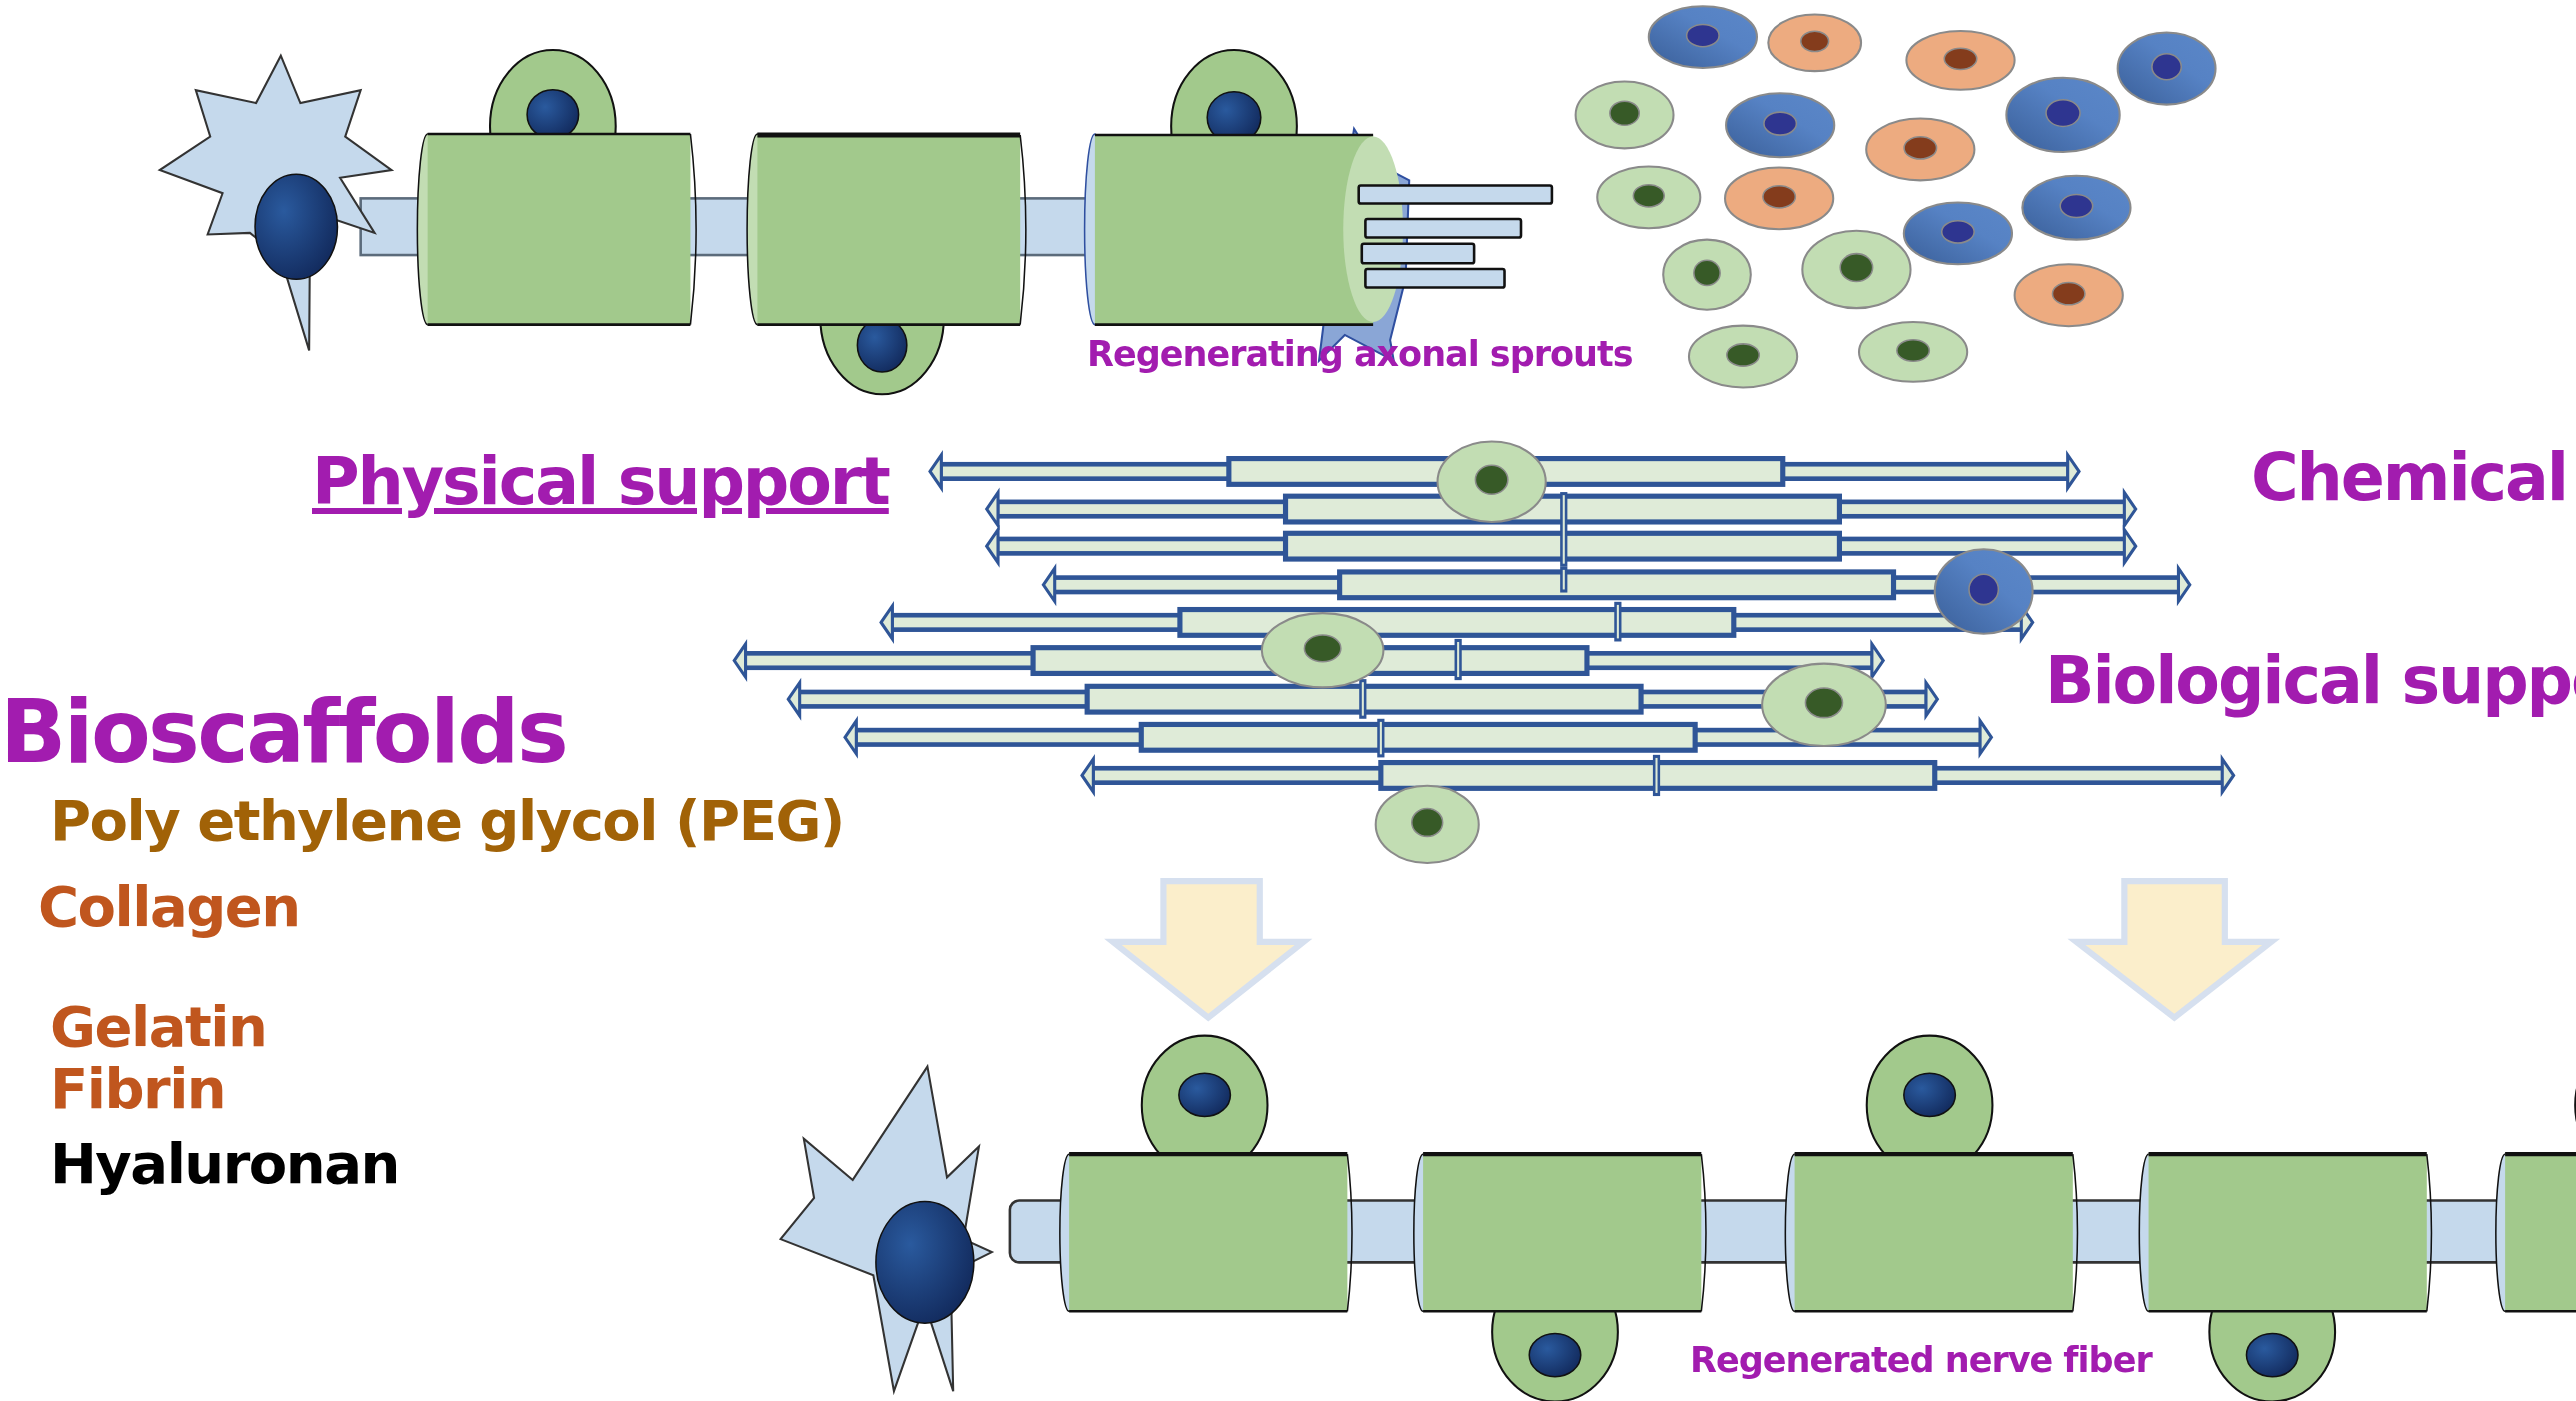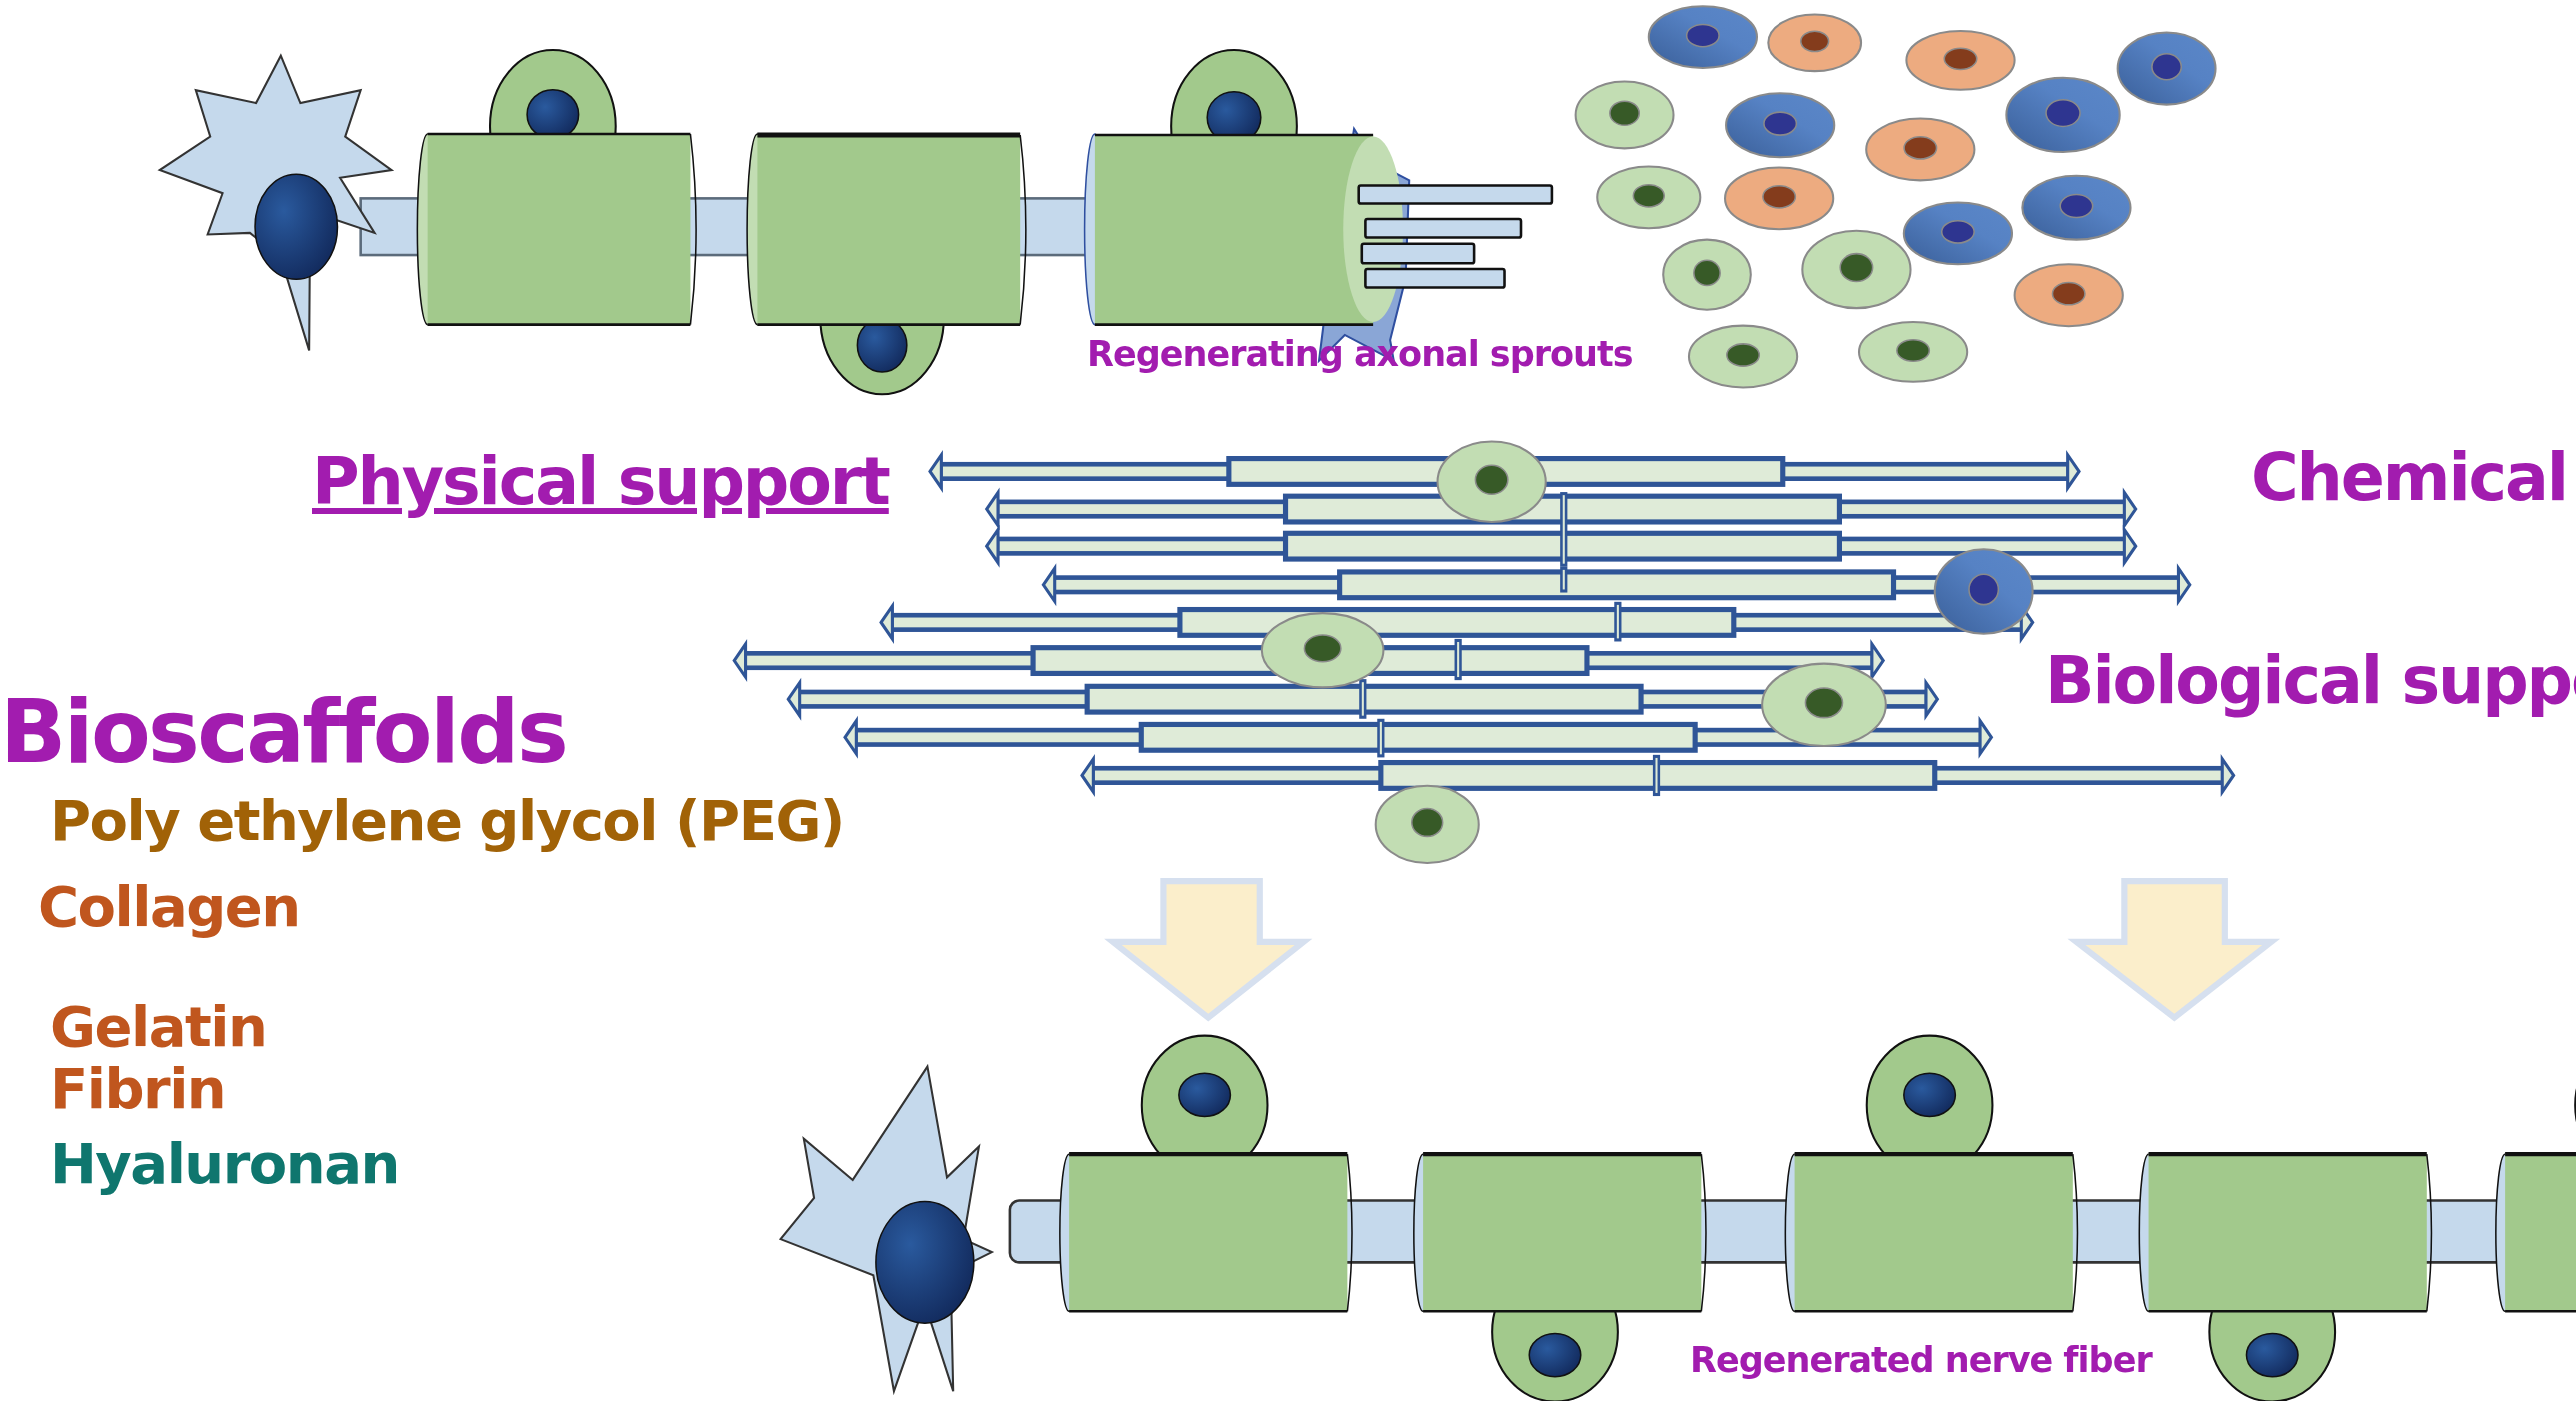--- a/index.html
+++ b/index.html
@@ -312,17 +312,17 @@
 <div class="lbl support" style="left:312px; top:444px;text-decoration:underline;">Physical support</div>
 <div class="lbl support" style="left:2251px; top:440px;">Chemical support</div>
 <div class="lbl support" style="left:2045px; top:643px;">Biological support</div>
 <div class="lbl title" style="left:0px; top:641px;">Bioscaffolds</div>
 
 <div>
   <div class="mat" style="left: 50px; top: 788px; color: #a16207;">Poly ethylene glycol (PEG)</div>
   <div class="mat" style="left: 38px; top: 874px; color: rgb(192, 86, 30);">Collagen</div>
   <div class="mat" style="left: 50px; top: 960px; color: rgb(192, 86, 30); margin-top: 34px;">Gelatin</div>
   <div class="mat" style="left: 50px; top: 1045px; color: rgb(192, 86, 30); margin-top: 11px;">Fibrin</div>
-  <div class="mat" style="left: 50px; top: 1131px; color: #0f766e;">Hyaluronan</div>
+  <div class="mat" style="left: 50px; top: 1131px; color: #000000;">Hyaluronan</div>
 </div>
 
 <div class="lbl caption" style="left:1690px; top:1340px;">Regenerated nerve fiber</div>
 
 
 </body></html>

